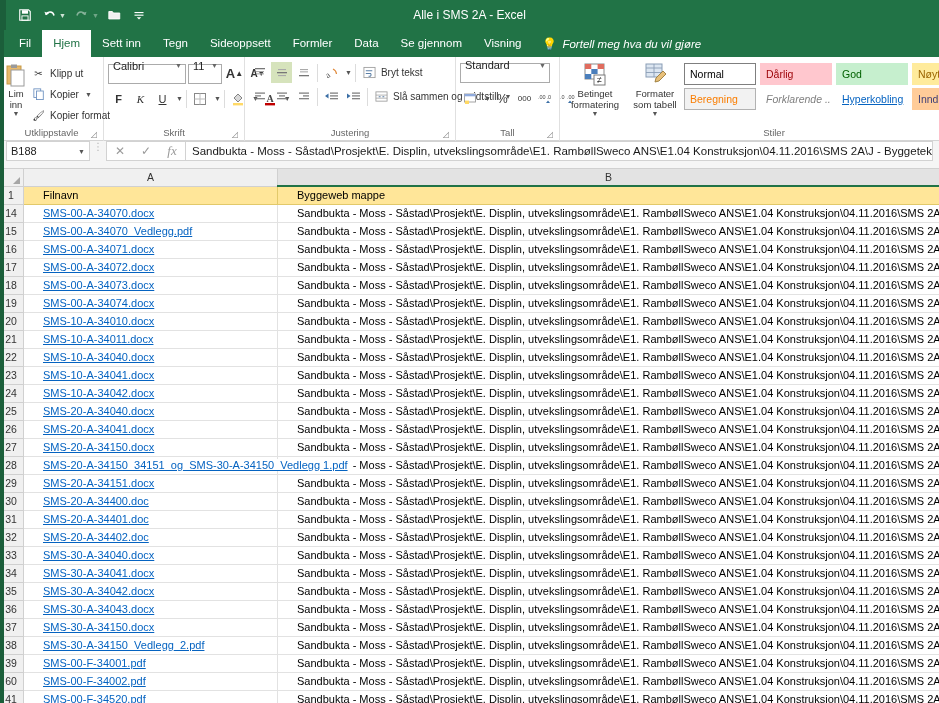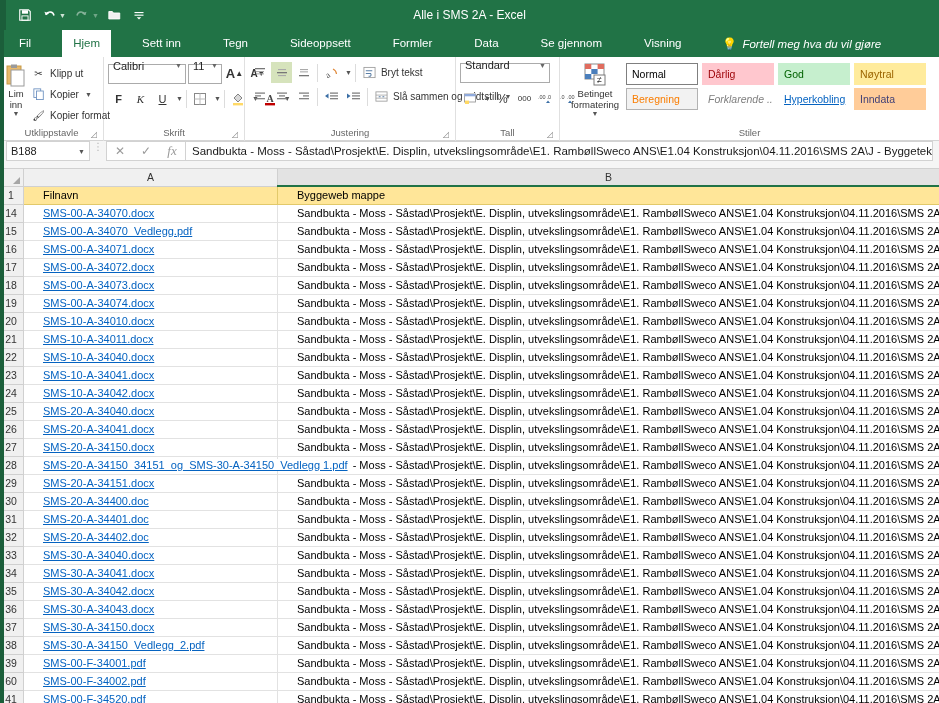--- a/index.html
+++ b/index.html
@@ -43,21 +43,20 @@
     color: #ffffff; font-size: 12px;
     pointer-events: none;
   }
 
   
   .tabstrip {
     height: 27px;
     background: #217346;
     display: flex; align-items: flex-end;
     padding-left: 8px;
-    gap: 20px;
   }
   .tab {
     height: 27px; line-height: 27px;
     padding: 0 11px;
     color: #ffffff; font-size: 11.5px;
     white-space: nowrap;
   }
   .tab.active {
     background: #ffffff; color: #217346;
   }
@@ -576,20 +575,33 @@
             <rect x="9.3" y="7" width="6.3" height="5" fill="#4a7ebb"></rect>
             <rect x="15.6" y="2" width="6.4" height="5" fill="#e06c5e"></rect>
             <rect x="3" y="12" width="6.3" height="5" fill="#4a7ebb"></rect>
             <rect x="12" y="13" width="11" height="10" fill="#fff" stroke="#7a7a7a" stroke-width="1"></rect>
             <text x="17.5" y="21" font-size="9" text-anchor="middle" fill="#333" font-family="Liberation Sans, sans-serif">≠</text>
           </svg>
         </div>
         <div class="lbl">Betinget formatering</div>
         <div style="font-size:7px;color:#555">▼</div>
       </div>
+      <div class="big-btn" style="width:58px">
+        <div class="bi">
+          <svg width="26" height="26" viewBox="0 0 26 26">
+            <rect x="4" y="2" width="16" height="13" fill="#dce6f1" stroke="#8a9db5" stroke-width="1"></rect>
+            <line x1="4" y1="6" x2="20" y2="6" stroke="#8a9db5" stroke-width="0.9"></line>
+            <line x1="4" y1="10.5" x2="20" y2="10.5" stroke="#8a9db5" stroke-width="0.9"></line>
+            <line x1="12" y1="2" x2="12" y2="15" stroke="#8a9db5" stroke-width="0.9"></line>
+            <path d="M14 16 L21 9 L24 12 L17 19 L13 20 Z" fill="#e8c07a" stroke="#9a7a3a" stroke-width="0.9"></path>
+          </svg>
+        </div>
+        <div class="lbl">Formater som tabell</div>
+        <div style="font-size:7px;color:#555">▼</div>
+      </div>
       <div class="styles-grid">
         <div class="style-cell" style="background:#ffffff;color:#000000;border-color:#7f7f7f">Normal</div>
         <div class="style-cell" style="background:#ffc7ce;color:#9c0006">Dårlig</div>
         <div class="style-cell" style="background:#c6efce;color:#006100">God</div>
         <div class="style-cell" style="background:#ffeb9c;color:#9c6500">Nøytral</div>
         <div class="style-cell" style="background:#f2f2f2;color:#fa7d00;border-color:#b2b2b2">Beregning</div>
         <div class="style-cell" style="background:#ffffff;color:#7f7f7f;font-style:italic">Forklarende ...</div>
         <div class="style-cell" style="background:#ffffff;color:#0563c1;text-decoration:underline">Hyperkobling</div>
         <div class="style-cell" style="background:#ffcc99;color:#3f3f76">Inndata</div>
       </div>

